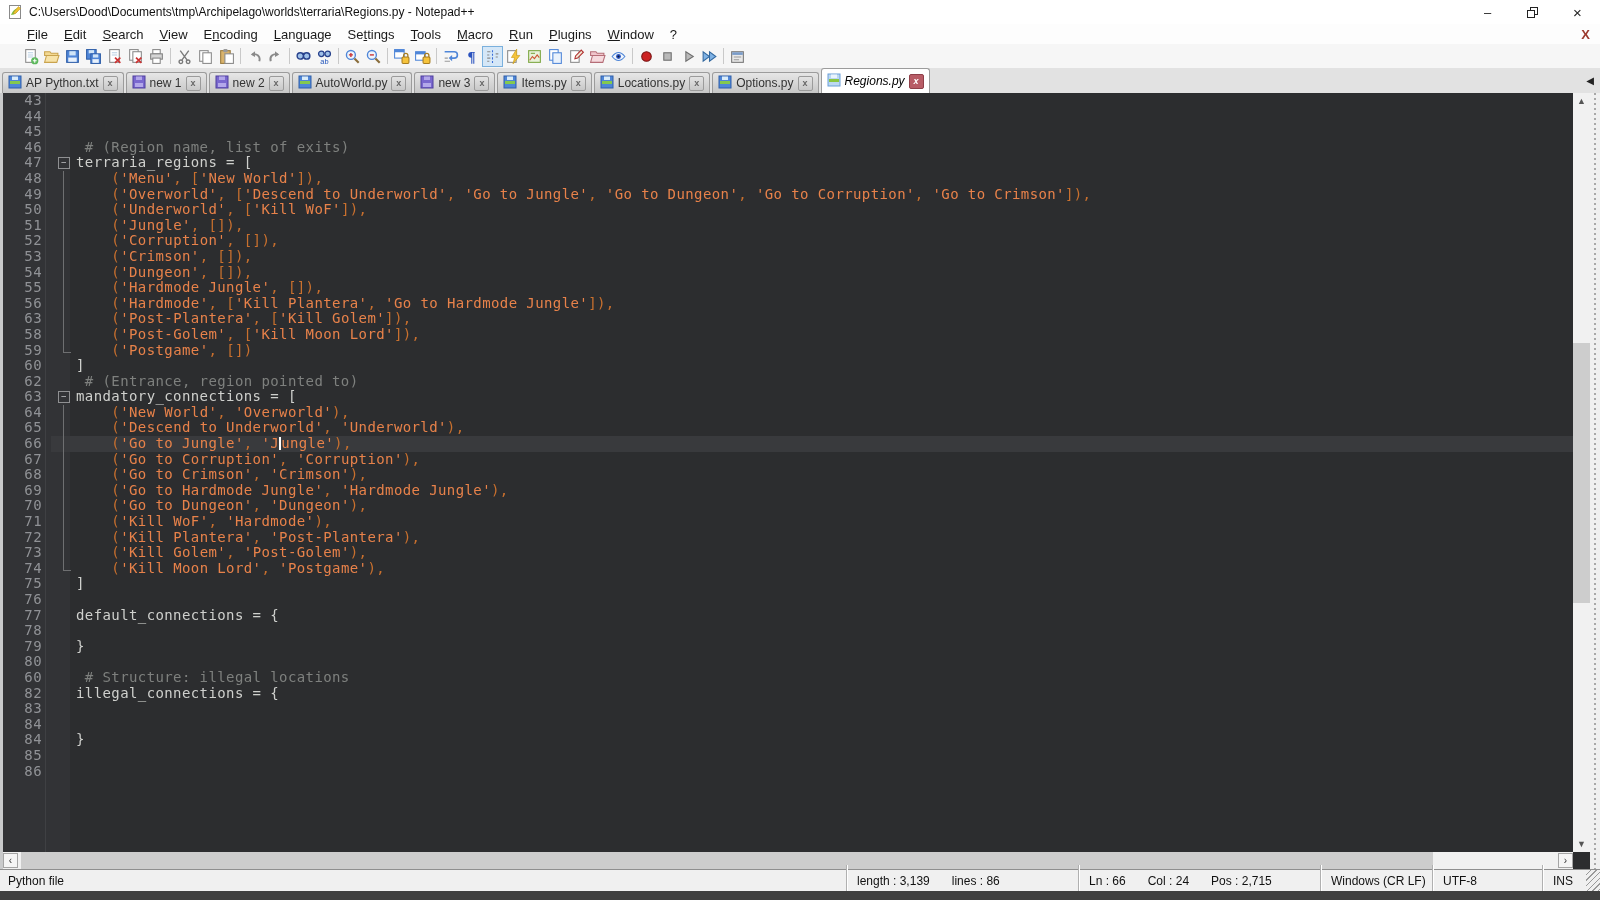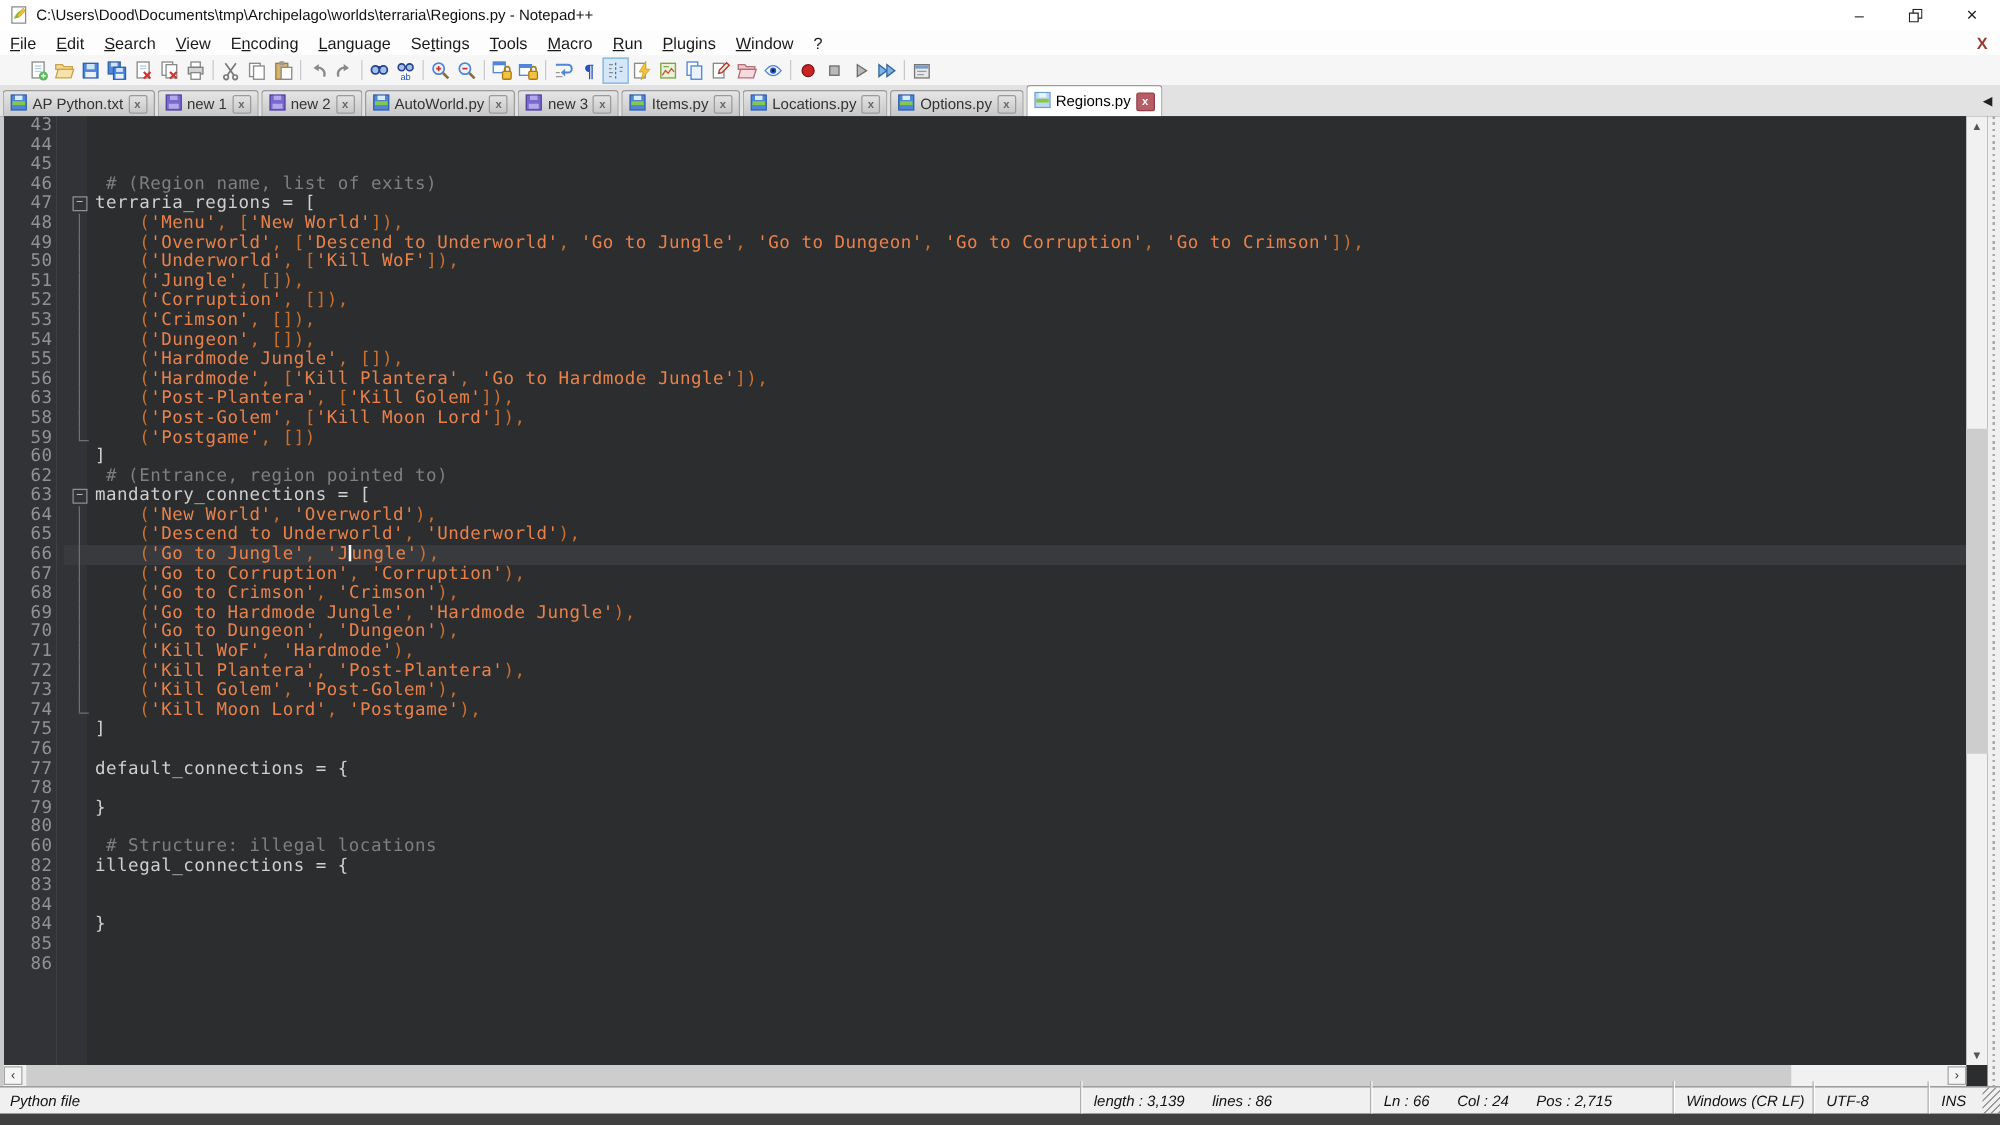--- a/index.html
+++ b/index.html
@@ -24,21 +24,21 @@
            display:flex;align-items:center;padding-left:20px;}
   .tbtn{width:21px;height:21px;display:flex;align-items:center;justify-content:center;flex:none;}
   .tbtn.active{background:#d5e7f7;border:1px solid #7ab0dd;width:19px;height:19px;}
   .tsep{width:1px;height:16px;background:#c9c9c9;margin:0 3px;flex:none;}
   
   .tabbar{position:absolute;top:68px;left:0;right:0;height:25px;background:#e2e2e2;
           display:flex;align-items:flex-end;padding-left:2px;}
   .tab{display:inline-flex;align-items:center;gap:4px;height:20px;padding:0 5px;
        margin-right:2px;border:1px solid #9c9c9c;border-bottom:none;border-radius:3px 3px 0 0;
        background:linear-gradient(#e6e6e6,#c7c7c7);color:#333;font-size:12px;white-space:nowrap;}
-  .tab.active{height:24px;background:#fff;color:#000;}
+  .tab.active{height:24px;background:#fff;color:#000;font-style:italic;}
   .tclose{width:13px;height:13px;display:flex;align-items:center;justify-content:center;
           font-size:9px;font-weight:bold;color:#666;background:linear-gradient(#e3e3e3,#c8c8c8);
           border:1px solid #9b9b9b;border-radius:2px;}
   .tab.active .tclose{background:#b85c66;border-color:#8f3f49;color:#fff;}
   .tabscroll{margin-left:auto;margin-right:6px;color:#222;font-size:10px;align-self:center;}
   
   .editor{position:absolute;top:93px;left:0;height:759px;width:1573px;
           background:linear-gradient(90deg,#c9cacb 0 3px,#323336 3px 45px,#3f4043 45px 46px,
                      #323336 46px 70px,#2c2d2f 70px);
           font-family:"DejaVu Sans Mono",monospace;font-size:14px;letter-spacing:.4px;}
@@ -67,21 +67,21 @@
            border-left:3px solid #c9cacb;box-sizing:border-box;}
   .hthumb{position:absolute;left:18px;top:0;height:17px;width:1412px;background:#cdcdcd;}
   .harr{position:absolute;top:1px;width:15px;height:15px;background:#f5f5f5;border:1px solid #a5a5a5;
         color:#333;font-size:10px;display:flex;align-items:center;justify-content:center;box-sizing:border-box;}
   .harr.l{left:0;} .harr.r{right:0;}
   
   .statusbar{position:absolute;top:869px;left:0;right:0;height:22px;background:#f0f0f0;
              border-top:1px solid #8f8f8f;box-sizing:border-box;display:flex;align-items:center;
              font-size:12px;color:#111;}
   .ssec{height:100%;display:flex;align-items:center;padding:16px 10px;border-left:1px solid #b0b0b0;
-        box-shadow:inset 1px 0 0 #fff;white-space:nowrap;box-sizing:border-box;font-style:italic;}
+        box-shadow:inset 1px 0 0 #fff;white-space:nowrap;box-sizing:border-box;}
   .ssec.first{border-left:none;box-shadow:none;flex:1;padding-left:8px;}
   .ssec .gap{display:inline-block;width:22px;}
   .grip{width:14px;height:100%;background:
         repeating-linear-gradient(135deg,transparent 0 3px,#9a9a9a 3px 4px);}
   .bottomstrip{position:absolute;top:891px;left:0;right:0;height:9px;background:#3f3f3f;}
 </style>
 </head>
 <body>
 
 <div class="window">
@@ -101,21 +101,21 @@
         <svg width="11" height="11" viewBox="0 0 11 11">
             <rect x="3.5" y="0.5" width="7" height="7" fill="none" stroke="#222"></rect>
             <rect x="0.5" y="3.5" width="7" height="7" fill="#fff" stroke="#222"></rect>
           </svg>
       </span>
       <span class="wbtn" style="font-size:15px;">×</span>
     </span>
   </div>
 
   <div class="menubar">
-    <span style="display:flex;">
+    <span style="display:flex;padding-left:19px;">
         <span class="mitem"><u>F</u>ile</span>
         <span class="mitem"><u>E</u>dit</span>
         <span class="mitem"><u>S</u>earch</span>
         <span class="mitem"><u>V</u>iew</span>
         <span class="mitem">E<u>n</u>coding</span>
         <span class="mitem"><u>L</u>anguage</span>
         <span class="mitem">Se<u>t</u>tings</span>
         <span class="mitem"><u>T</u>ools</span>
         <span class="mitem"><u>M</u>acro</span>
         <span class="mitem"><u>R</u>un</span>
@@ -502,19 +502,19 @@
         <span>lines : 86</span>
     </span>
     <span class="ssec" style="width:242px;">
       <span>Ln : 66</span>
         <span class="gap"></span>
         <span>Col : 24</span>
         <span class="gap"></span>
         <span>Pos : 2,715</span>
     </span>
     <span class="ssec" style="width:112px;">Windows (CR LF)</span>
-    <span class="ssec" style="width:92px;">UTF-8</span>
+    <span class="ssec" style="width:110px;">UTF-8</span>
     <span class="ssec" style="width:44px;">INS</span>
     <span class="grip"></span>
   </div>
 
   <div class="bottomstrip"></div>
 </div>
 
 </body></html>

